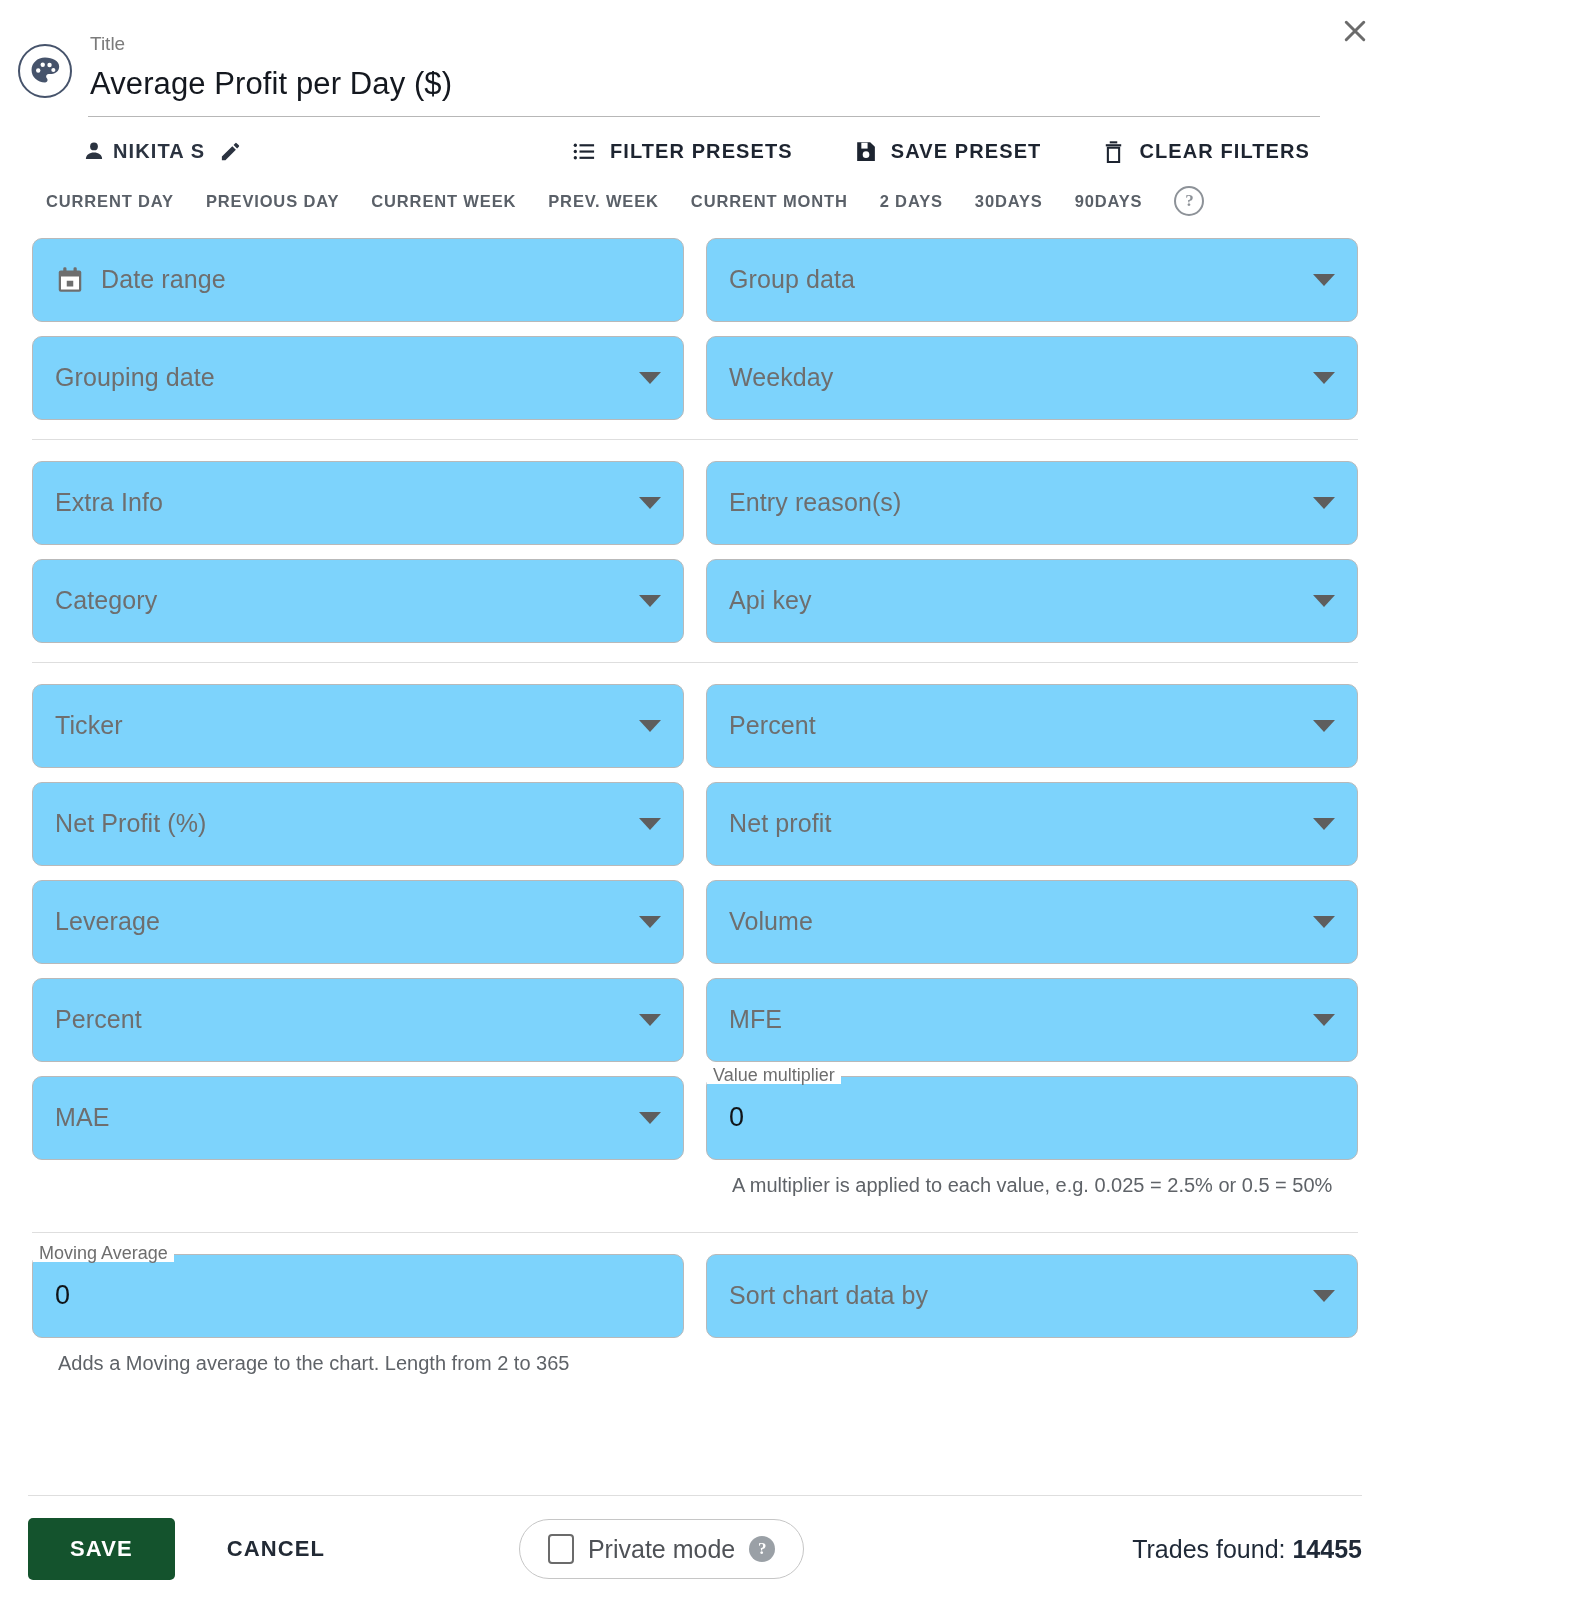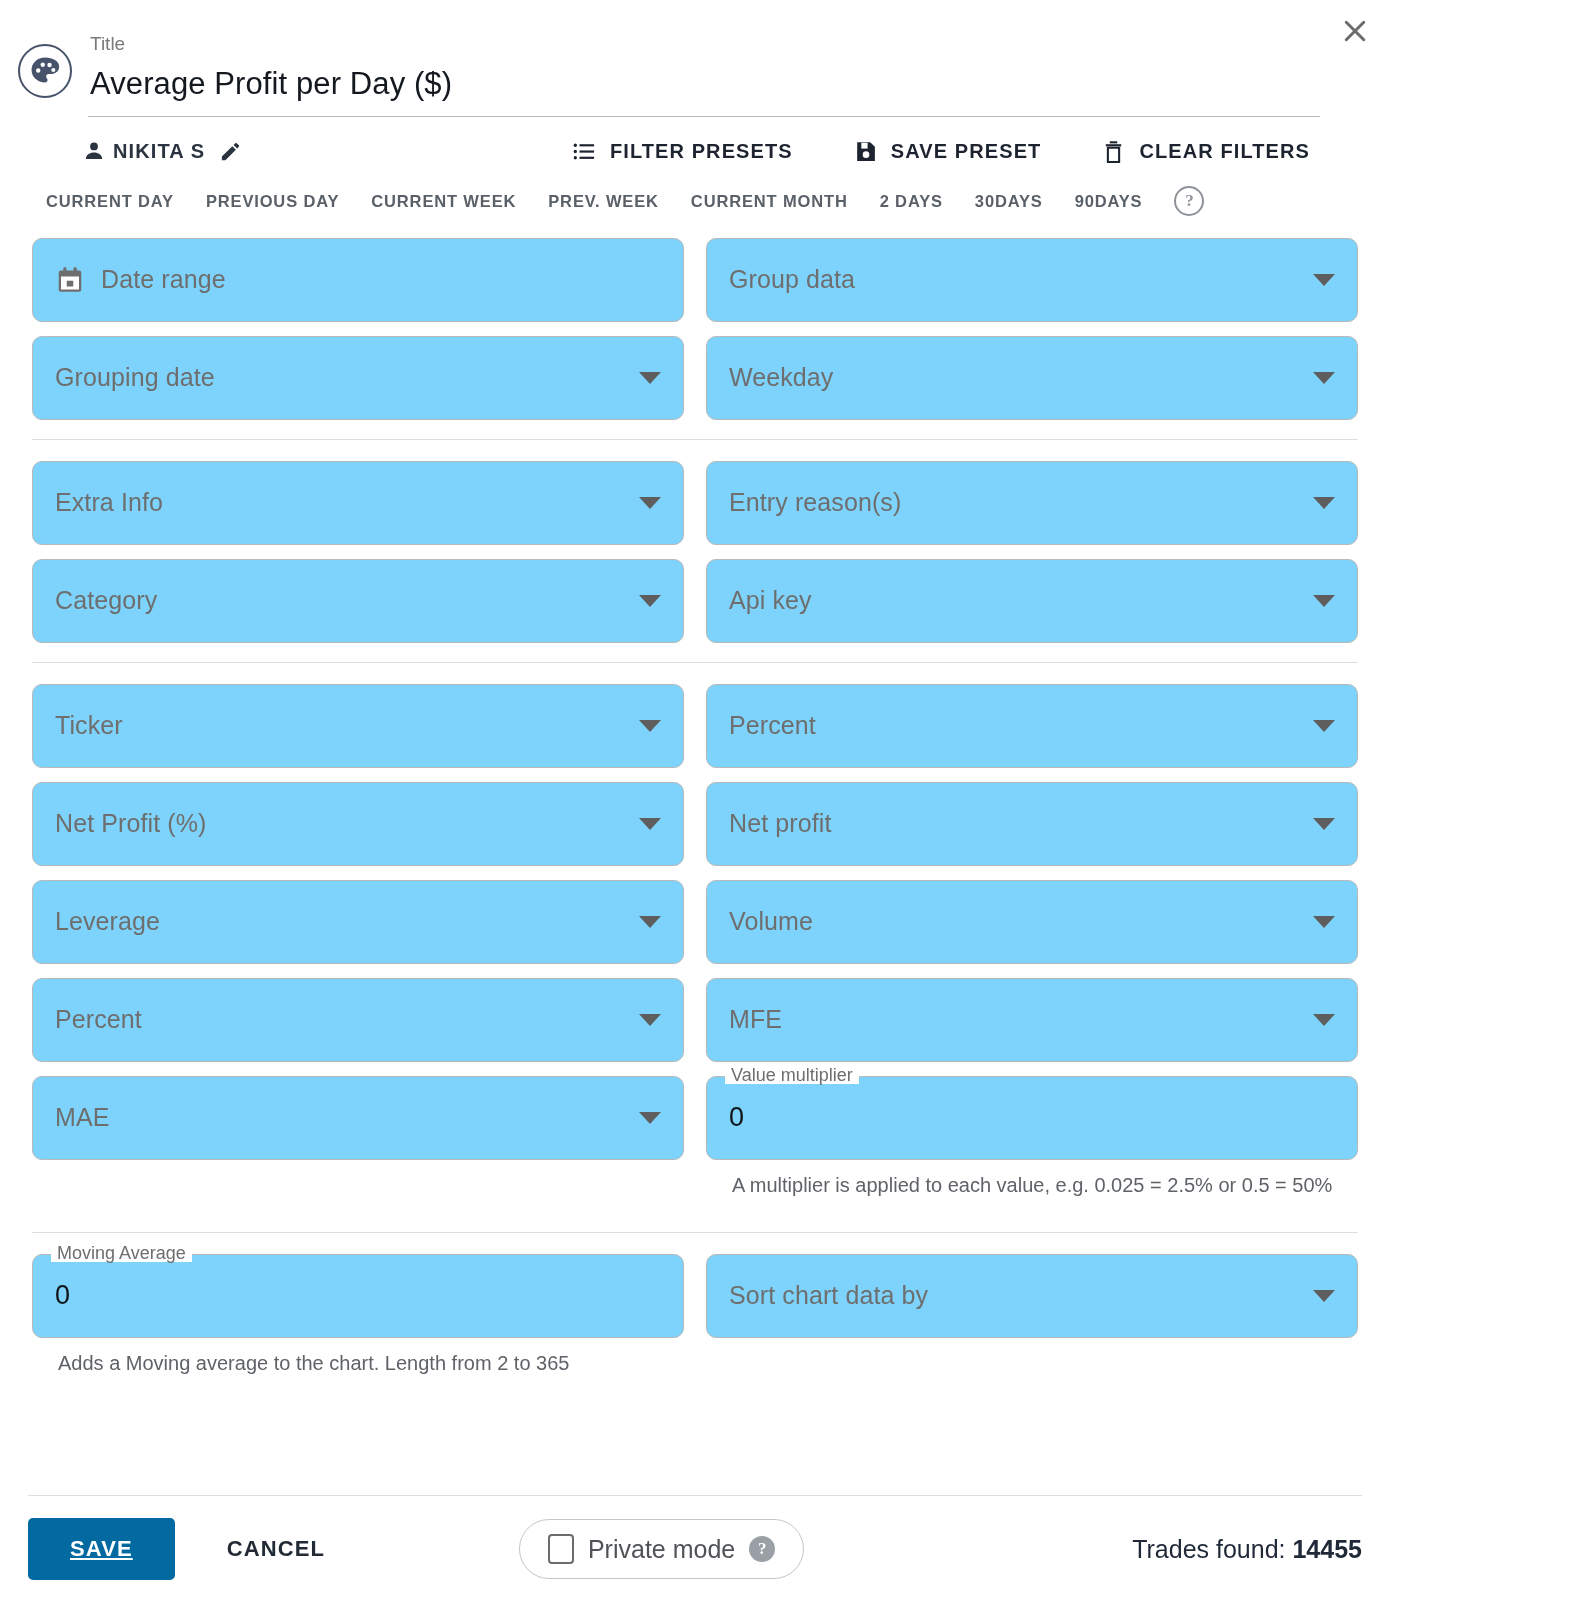--- a/index.html
+++ b/index.html
@@ -113,21 +113,21 @@
   .caret {
     position: absolute; right: 22px; top: 50%; transform: translateY(-50%);
     width: 0; height: 0;
     border-left: 11px solid transparent; border-right: 11px solid transparent;
     border-top: 12px solid #5e5e5e;
   }
 
   
   .field.outlined { flex-direction: column; align-items: flex-start; justify-content: center; }
   .field.outlined .legend {
-    position: absolute; top: -11px; left: 18px;
+    position: absolute; top: -11px; left: 0;
     background: #fff; padding: 0 6px;
     font-size: 18px; color: #6e6e6e; line-height: 1;
   }
   .field.outlined .val {
     font-size: 27px; color: #101418; line-height: 1;
   }
   .helper {
     font-size: 20px; color: #5f6368; line-height: 1.35;
     padding: 12px 4px 0 26px; max-width: 700px;
   }
@@ -405,21 +405,21 @@
             <span class="ph">Sort chart data by</span>
             <span class="caret"></span>
           </div>
         </div>
       </div>
     </div>
 
   </div>
 
   <div class="footer">
-    <button class="btn-save" style="background: #0369a1; text-decoration: underline;">SAVE</button>
+    <button class="btn-save" style="background: #14532d;">SAVE</button>
     <button class="btn-cancel">CANCEL</button>
 
     <div class="private-pill">
       <span class="chk"></span>
       <span class="private-label">Private mode</span>
       <span class="q-badge">?</span>
     </div>
 
     <div class="trades">
       <span>Trades found:</span>

